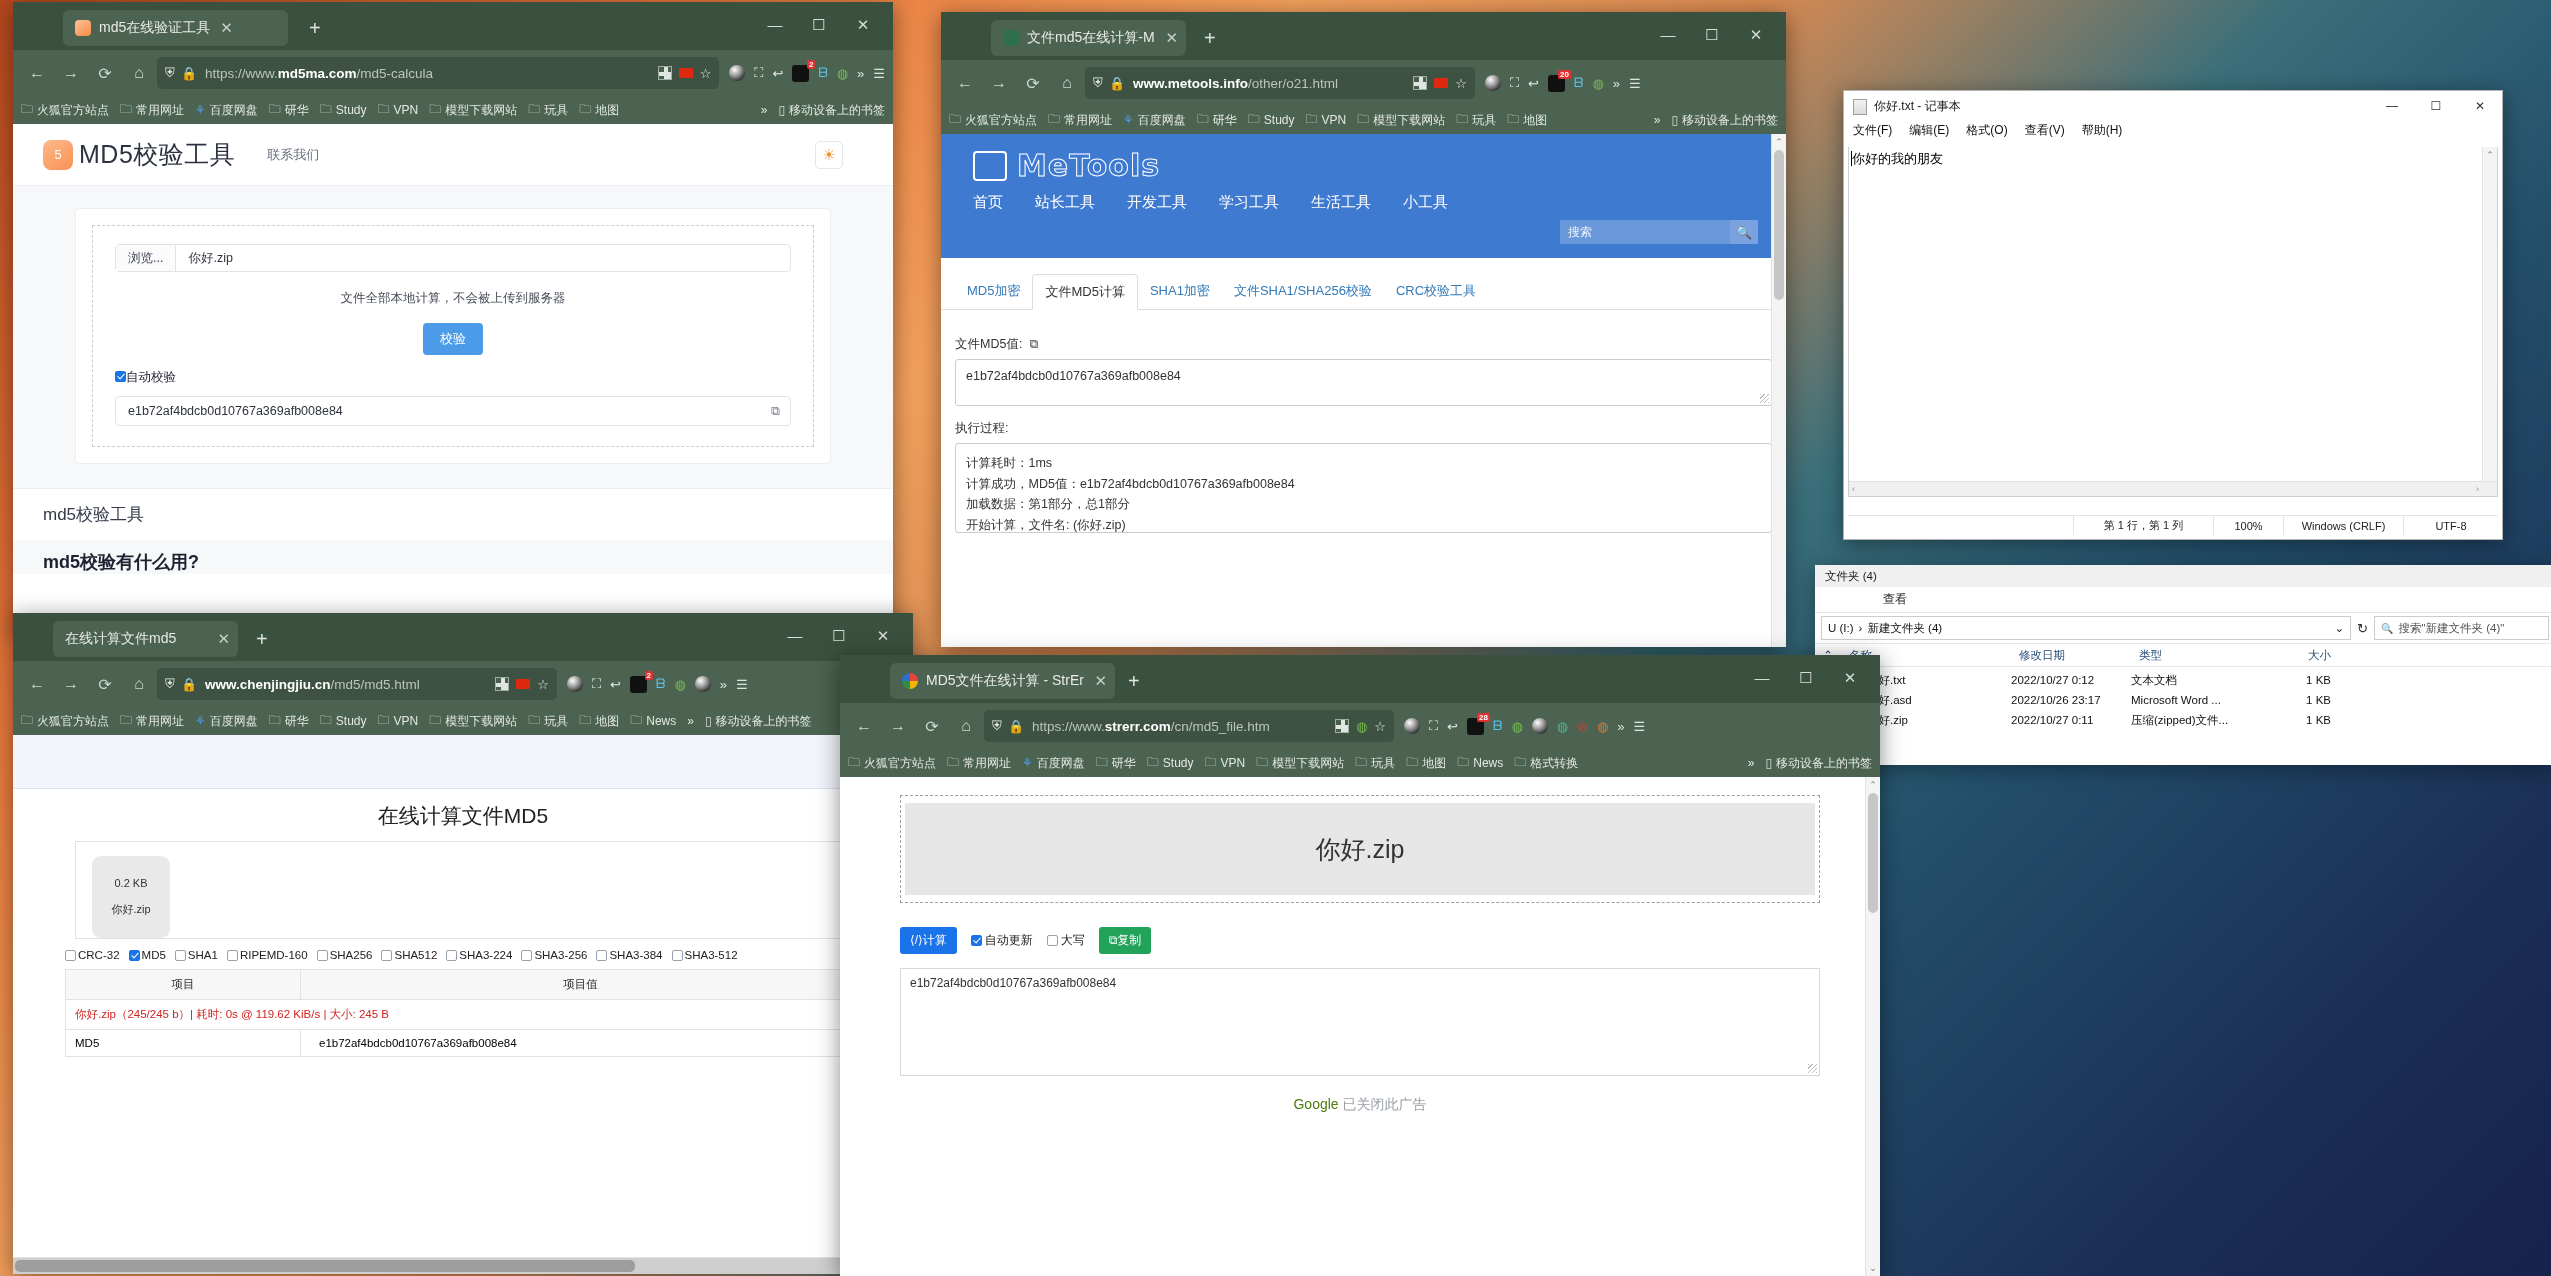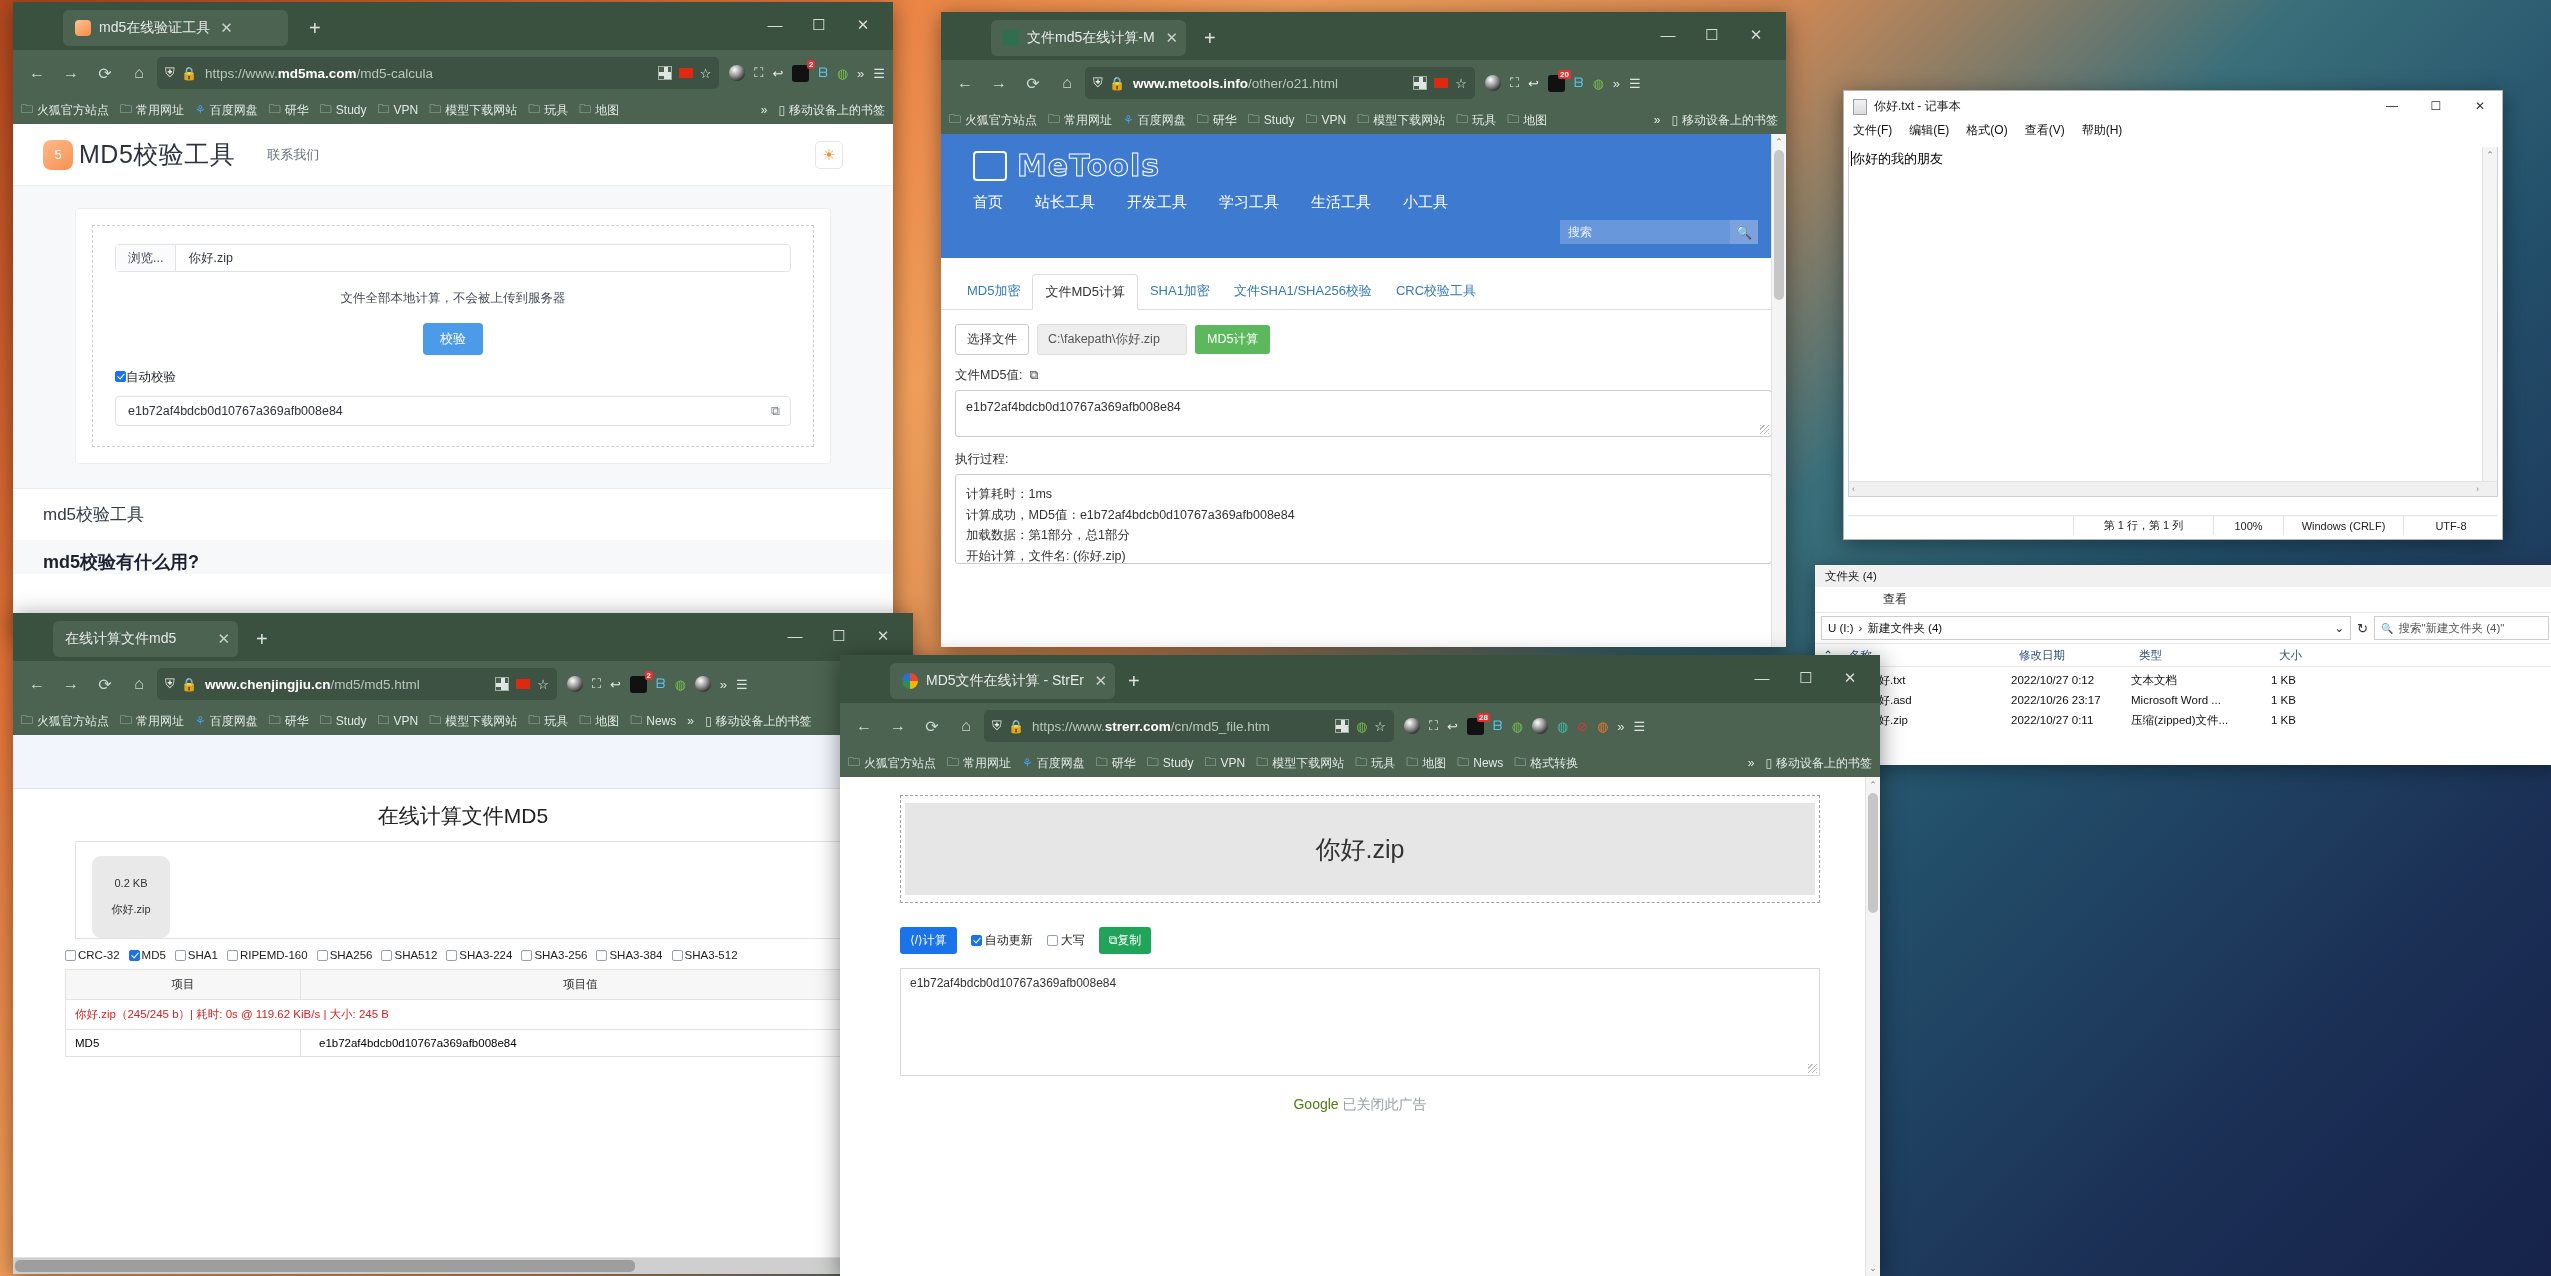--- a/index.html
+++ b/index.html
@@ -146,21 +146,21 @@
   .ex-addr { height:30px; display:flex; align-items:center; gap:6px; padding:0 6px; }
   .ex-path { flex:1 1 auto; border:1px solid #ccc; height:24px; display:flex; align-items:center; padding:0 6px; font-size:11.5px; color:#111; gap:5px; }
   .ex-searchbox { width:175px; border:1px solid #ccc; height:24px; display:flex; align-items:center; gap:5px; padding:0 6px; font-size:11.5px; color:#555; }
   .ex-cols { height:24px; display:flex; align-items:center; font-size:11.5px; color:#2a4f7a; border-bottom:1px solid #e7e7e7; border-top:1px solid #e7e7e7; }
   .ex-cols span { padding-left:8px; }
   .ex-row { height:20px; display:flex; align-items:center; font-size:11.5px; color:#111; }
   .ex-row .fi { width:13px;height:14px;margin:0 5px 0 8px; }
   .w-name{ width:170px; display:flex; align-items:center; }
   .w-date{ width:120px; }
   .w-type{ width:140px; }
-  .w-size{ width:60px; }
+  .w-size{ width:60px; text-align:right; }
 </style>
 </head>
 <body>
 
 <div class="wp-circle" style="left:60px;top:180px;width:300px;height:300px;background:radial-gradient(circle,rgba(160,230,215,.32),rgba(160,230,215,0) 70%);"></div>
 <div class="wp-circle" style="left:760px;top:760px;width:240px;height:240px;background:radial-gradient(circle,rgba(150,235,210,.30),rgba(150,235,210,0) 70%);"></div>
 
 <div class="ffwin" style="left:13px; top:2px; width:880px; height:630px;">
   <div class="ff-tabstrip">
     <div class="ff-tab" style="width:225px;">
@@ -382,25 +382,20 @@
 
     <div class="mt-tabs" style="margin-top:16px;">
       <div class="mt-tab">MD5加密</div>
       <div class="mt-tab active">文件MD5计算</div>
       <div class="mt-tab">SHA1加密</div>
       <div class="mt-tab">文件SHA1/SHA256校验</div>
       <div class="mt-tab">CRC校验工具</div>
     </div>
 
     <div class="mt-body">
-      <div style="display:flex; align-items:center; gap:8px;">
-        <span class="btn-outline">选择文件</span>
-        <span class="inp-gray">C:\fakepath\你好.zip</span>
-        <span class="btn-green">MD5计算</span>
-      </div>
       <div style="margin-top:12px; font-size:12.5px; color:#333; display:flex; align-items:center; gap:7px;">
         <span>文件MD5值:</span>
         <span style="color:#555;">⧉</span>
       </div>
       <div class="ta-box" style="margin-top:6px; height:47px;">
         <span>e1b72af4bdcb0d10767a369afb008e84</span>
         <span class="grip"></span>
       </div>
       <div style="margin-top:14px; font-size:12.5px; color:#333;">
         <span>执行过程:</span>

